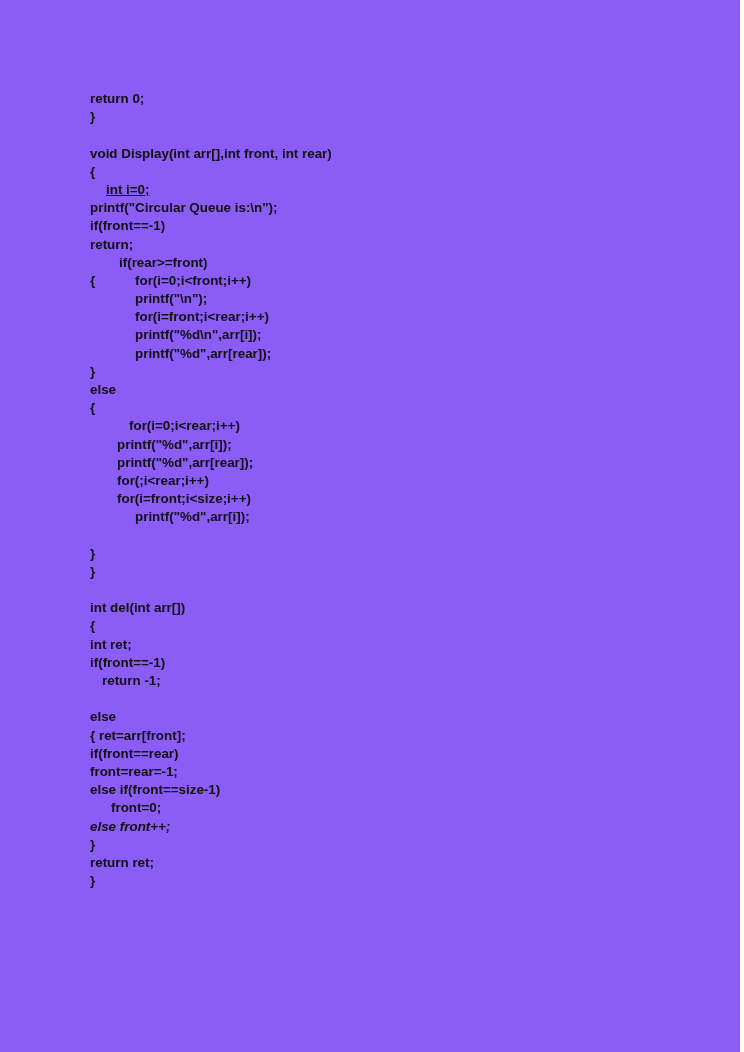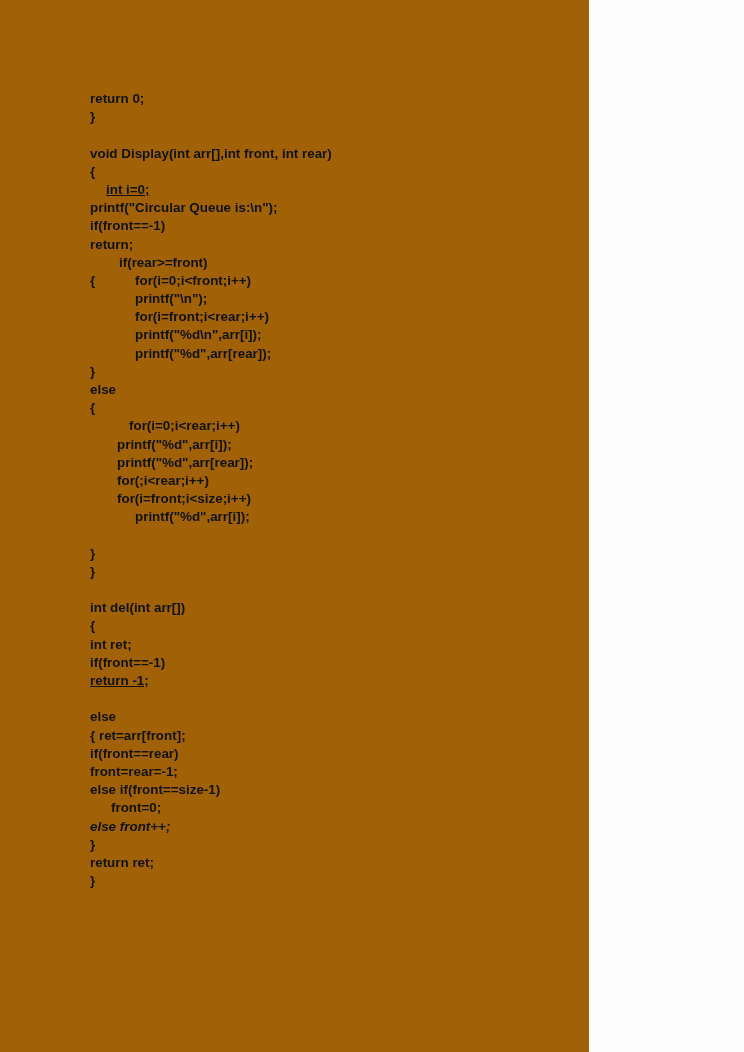--- a/index.html
+++ b/index.html
@@ -9,22 +9,22 @@
     }
     body {
       width: 744px;
       height: 1052px;
       position: relative;
       overflow: hidden;
     }
     .page {
       position: absolute;
       left: 0; top: 0;
-      width: 589px; height: 1052px;
-      background: #a16207;
+      width: 740px; height: 1052px;
+      background: #8b5cf6;
     }
     .code-block {
       position: absolute;
       left: 90px;
       top: 90px;
       margin: 0;
       font-family: "Liberation Sans", sans-serif;
       font-weight: bold;
       font-size: 13.4px;
       color: #111111;
@@ -71,21 +71,21 @@
       <div class="code-line"><span class="seg" style="left: 27px;">for(i=front;i&lt;size;i++)</span></div>
       <div class="code-line"><span class="seg" style="left: 45px;">printf("%d",arr[i]);</span></div>
       <div class="code-line"><span class="seg" style="left: 0px;"></span></div>
       <div class="code-line"><span class="seg" style="left: 0px;">}</span></div>
       <div class="code-line"><span class="seg" style="left: 0px;">}</span></div>
       <div class="code-line"><span class="seg" style="left: 0px;"></span></div>
       <div class="code-line"><span class="seg" style="left: 0px;">int del(int arr[])</span></div>
       <div class="code-line"><span class="seg" style="left: 0px;">{</span></div>
       <div class="code-line"><span class="seg" style="left: 0px;">int ret;</span></div>
       <div class="code-line"><span class="seg" style="left: 0px;">if(front==-1)</span></div>
-      <div class="code-line"><span class="seg" style="left: 0px; text-decoration: underline;">return -1;</span></div>
+      <div class="code-line"><span class="seg" style="left: 12px;">return -1;</span></div>
       <div class="code-line"><span class="seg" style="left: 0px;"></span></div>
       <div class="code-line"><span class="seg" style="left: 0px;">else</span></div>
       <div class="code-line"><span class="seg" style="left: 0px;">{ ret=arr[front];</span></div>
       <div class="code-line"><span class="seg" style="left: 0px;">if(front==rear)</span></div>
       <div class="code-line"><span class="seg" style="left: 0px;">front=rear=-1;</span></div>
       <div class="code-line"><span class="seg" style="left: 0px;">else if(front==size-1)</span></div>
       <div class="code-line"><span class="seg" style="left: 0px; margin-left: 21px;">front=0;</span></div>
       <div class="code-line"><span class="seg" style="left: 0px; font-style: italic;">else front++;</span></div>
       <div class="code-line"><span class="seg" style="left: 0px;">}</span></div>
       <div class="code-line"><span class="seg" style="left: 0px;">return ret;</span></div>

